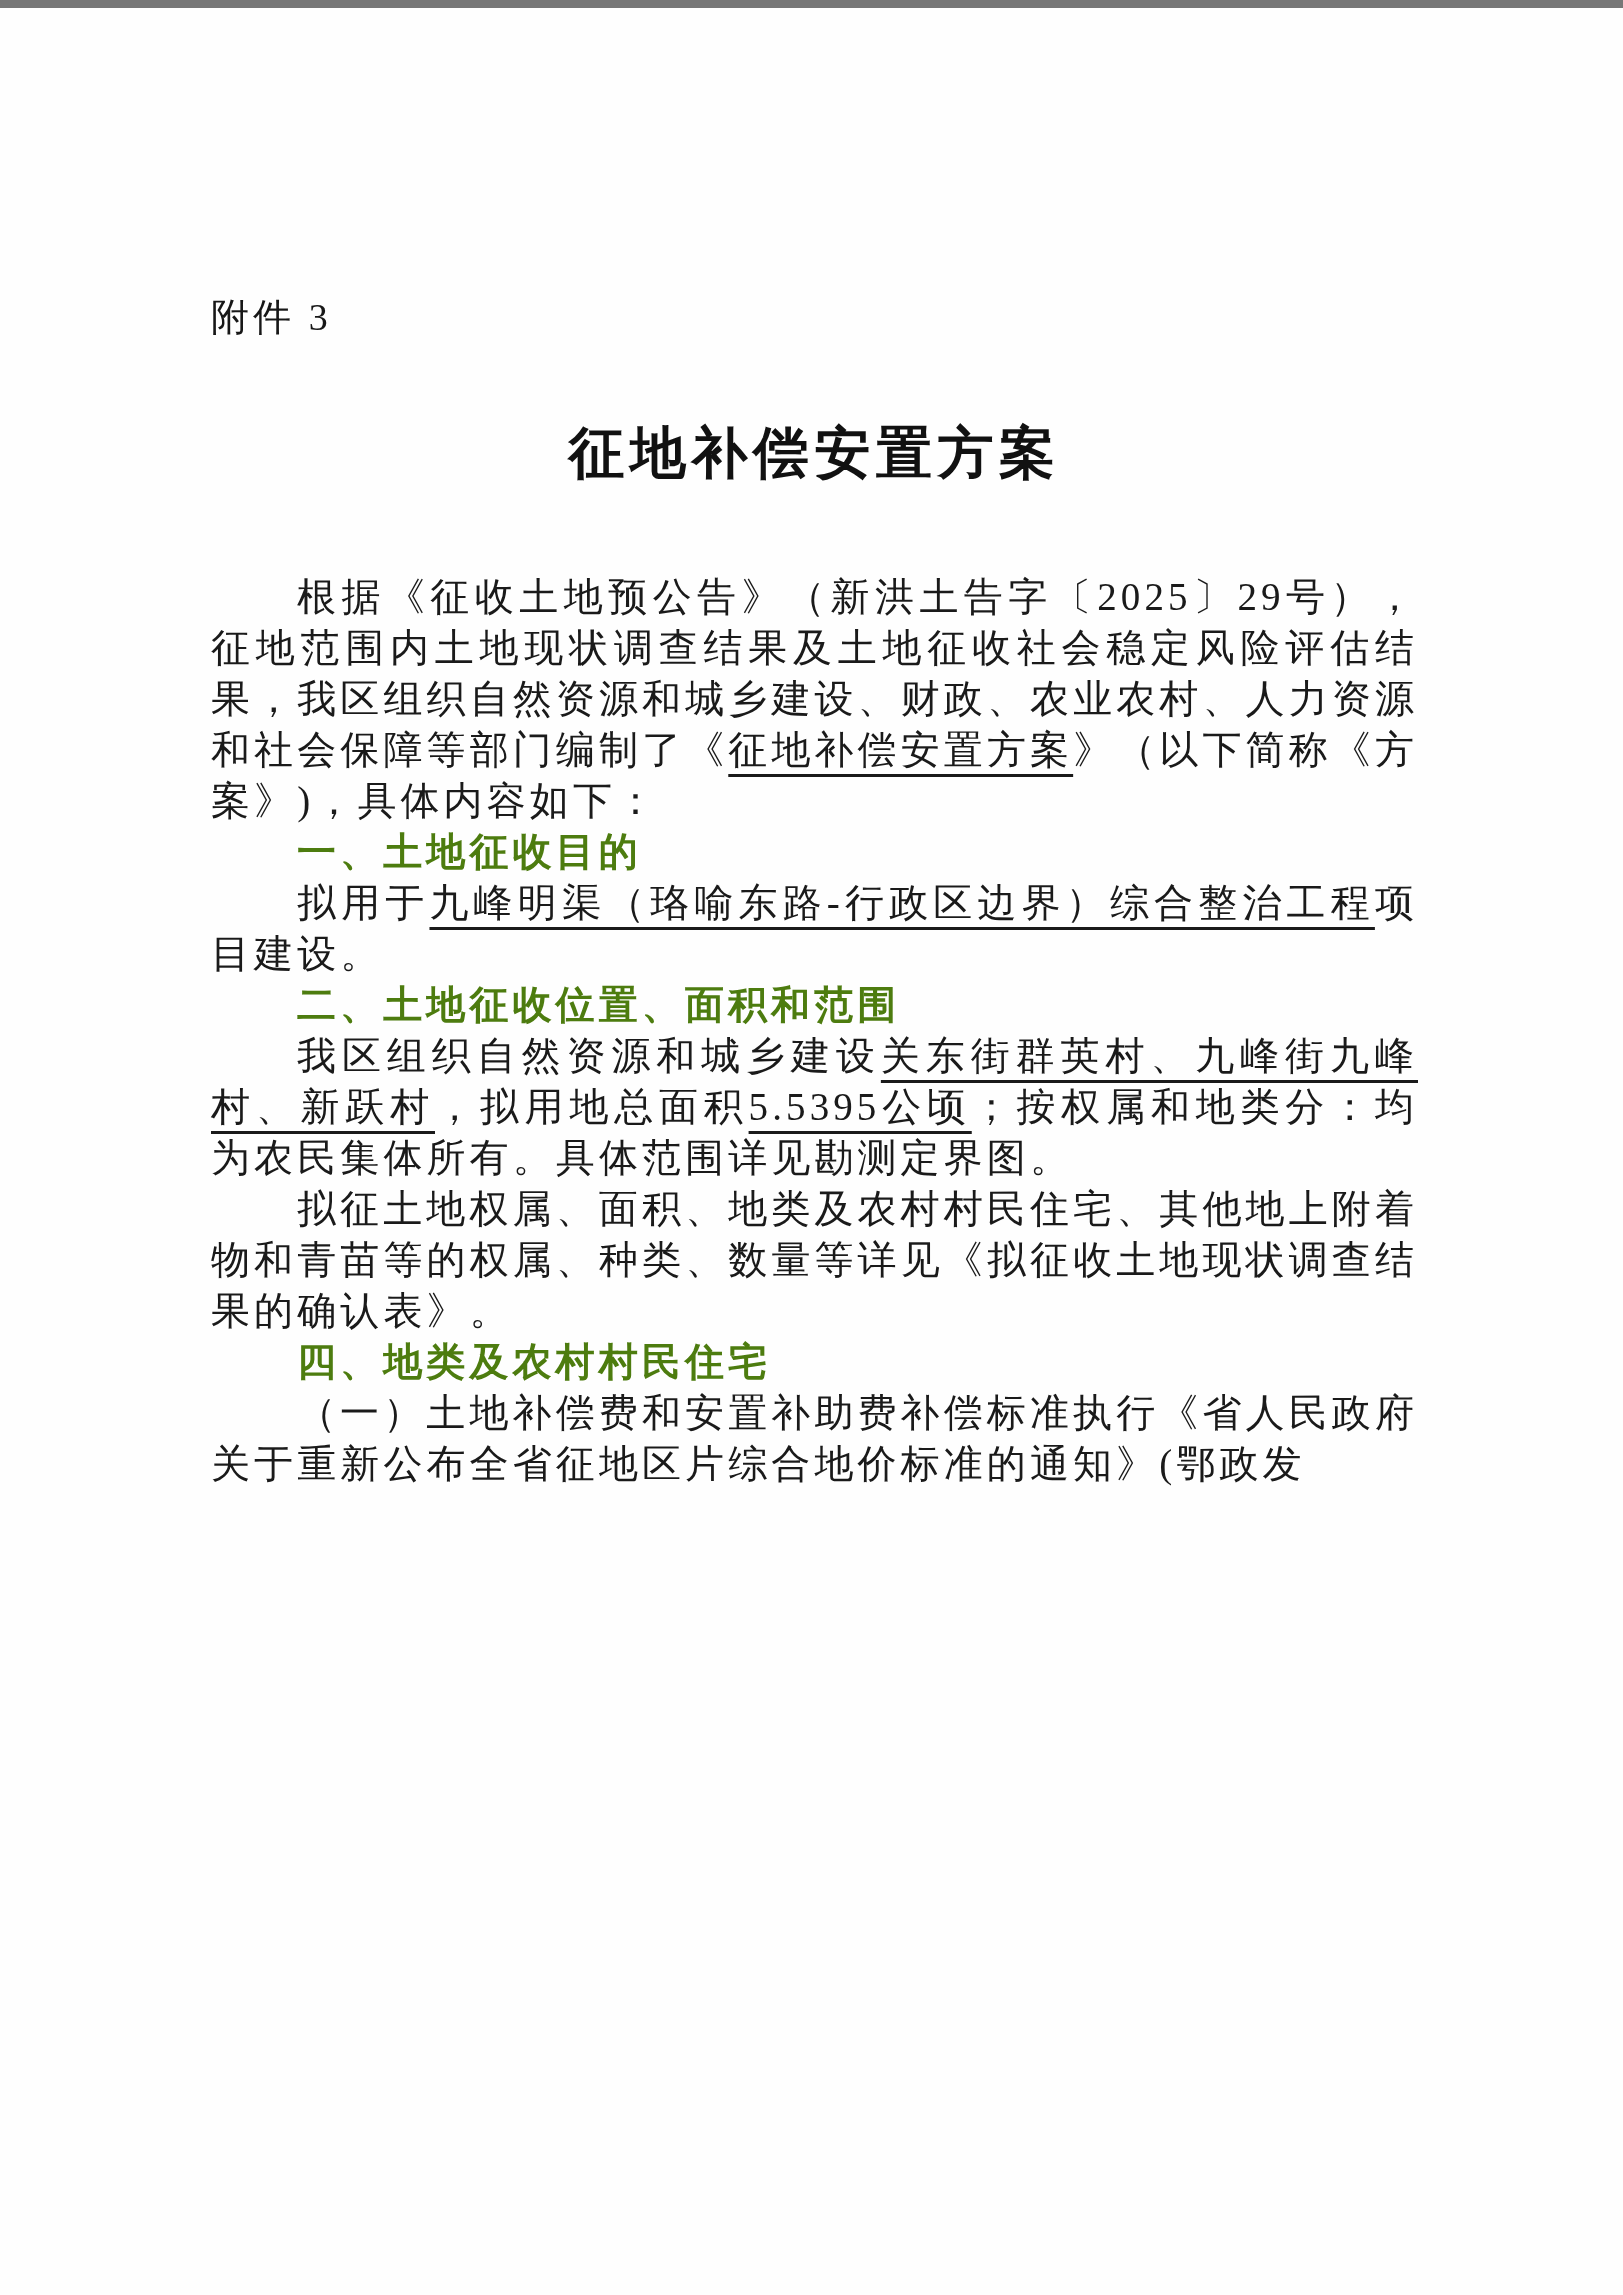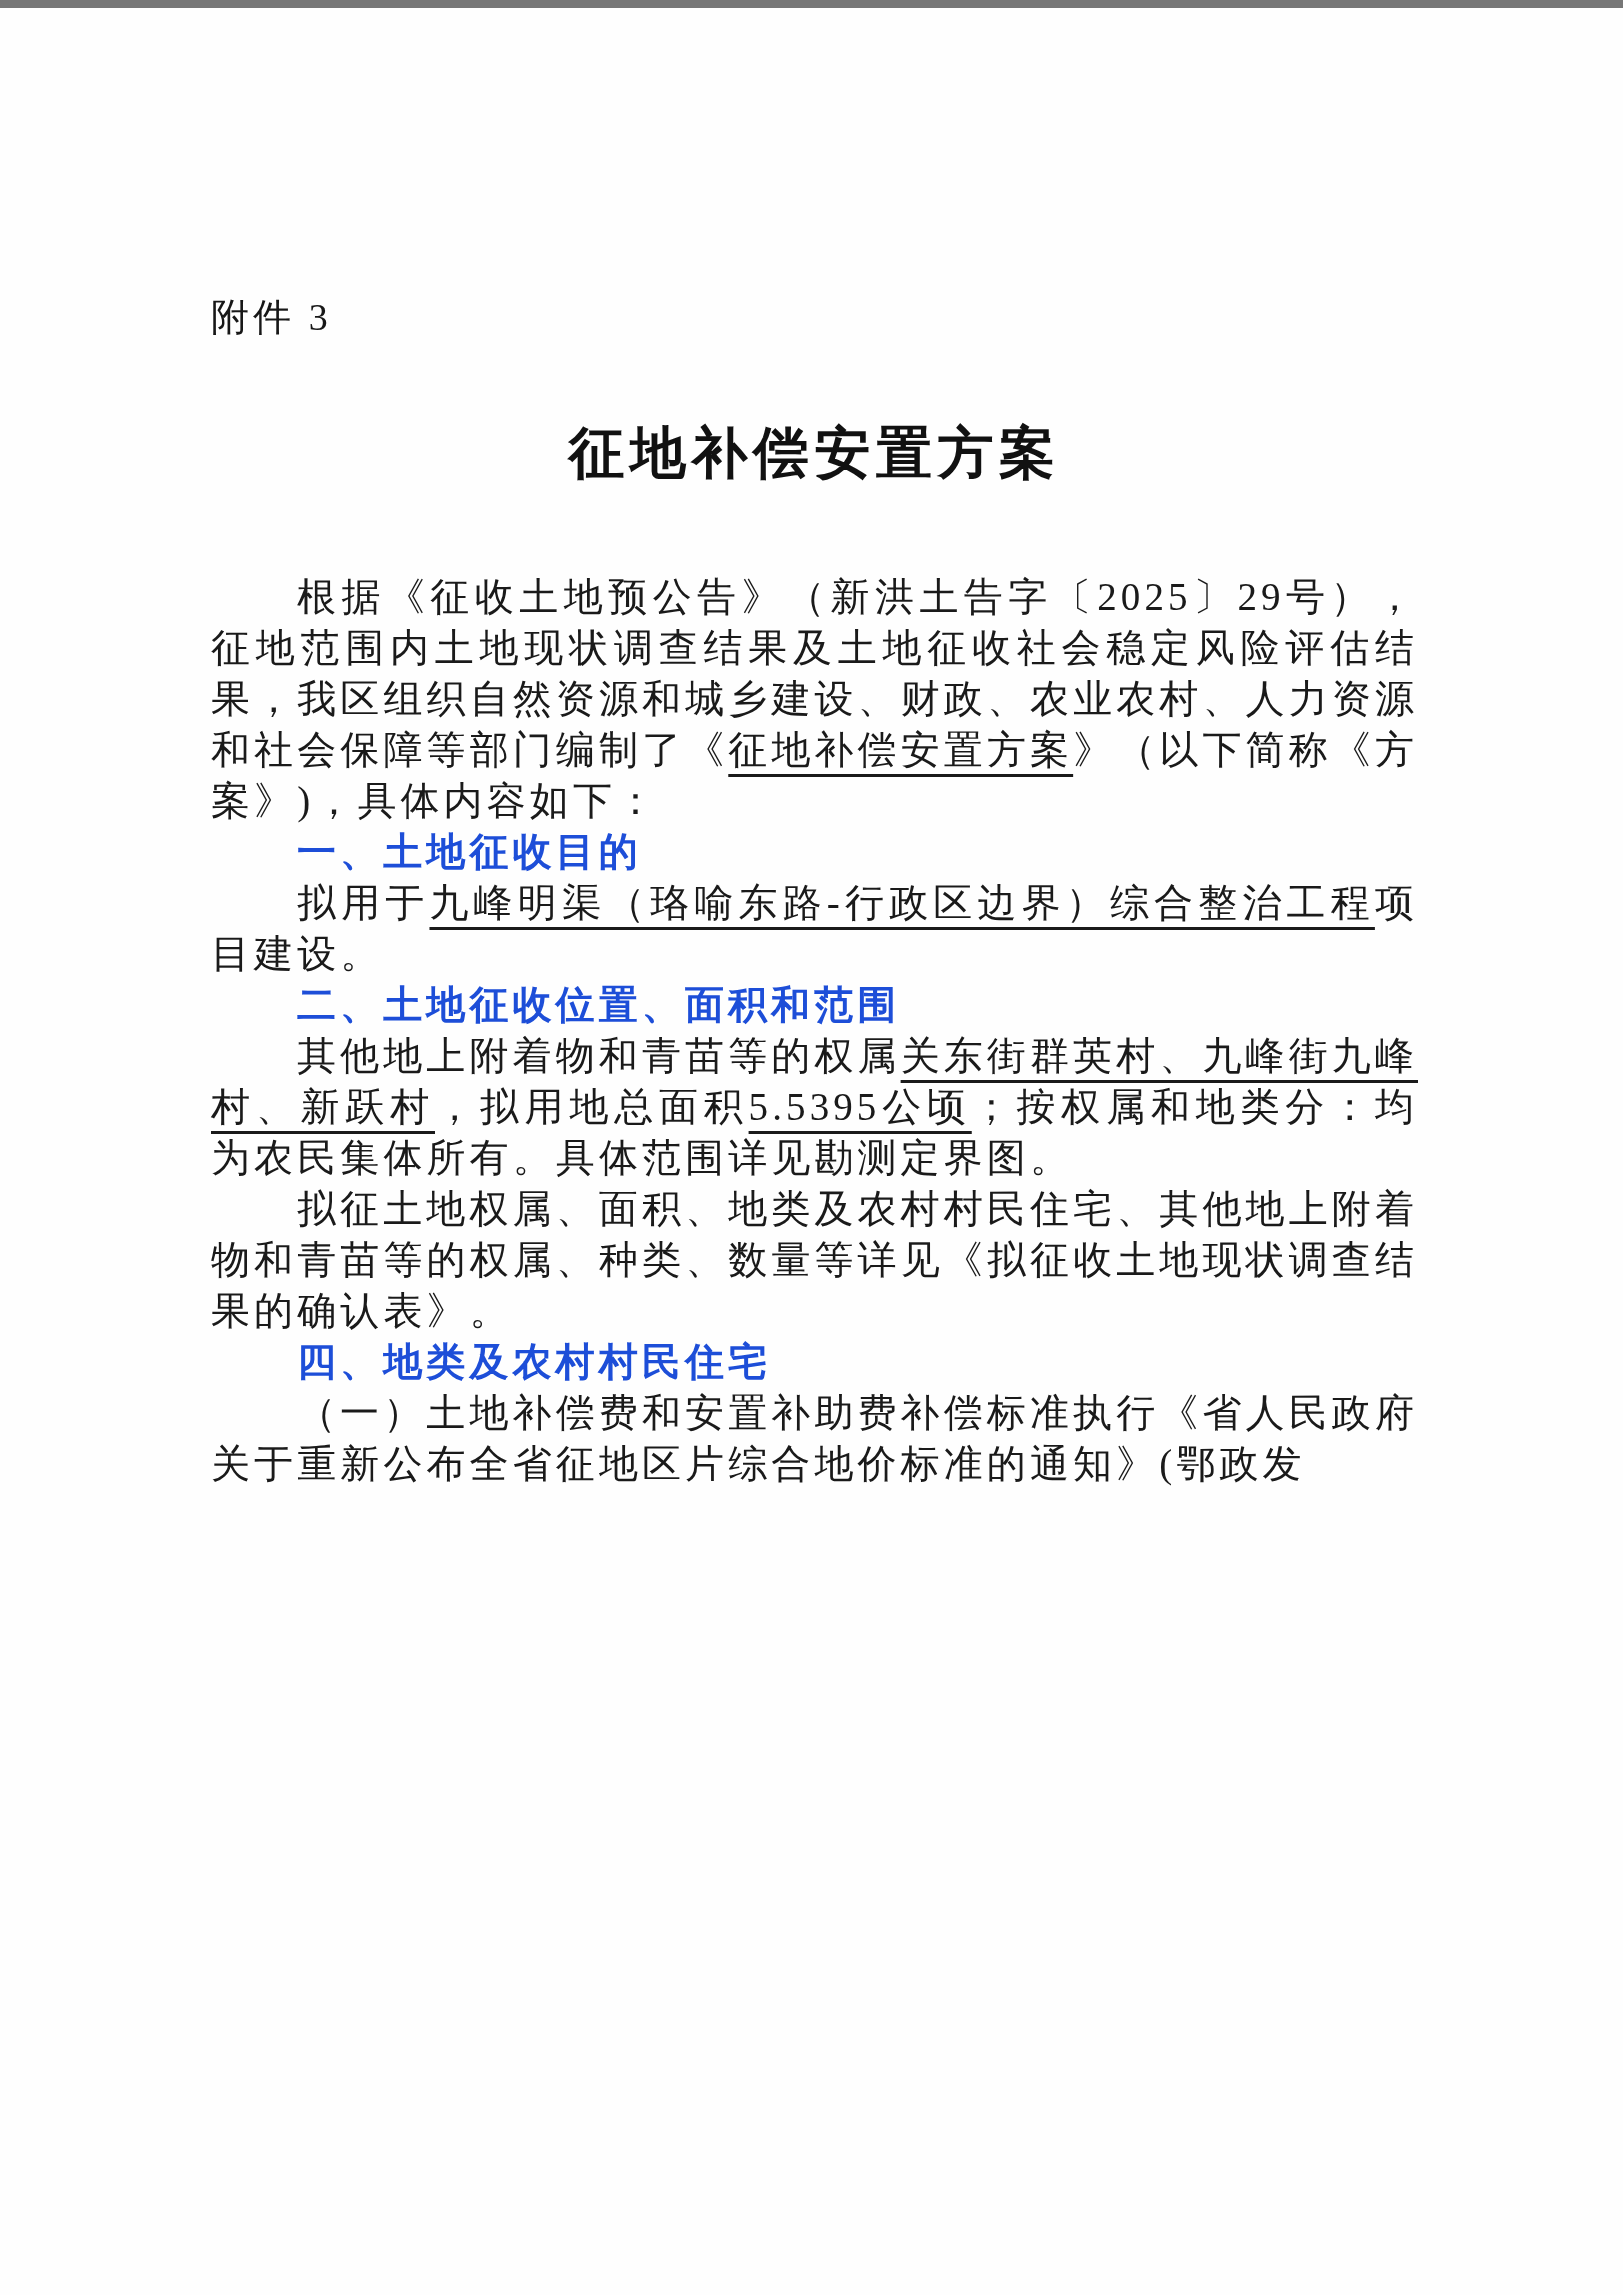--- a/index.html
+++ b/index.html
@@ -48,21 +48,21 @@
   .doc-body p.paragraph,
   .doc-body h2.heading {
     margin: 0;
     text-indent: 86px;
   }
   .doc-body h2.heading {
     font-size: 39px;
     font-weight: 700;
     letter-spacing: 4.1px;
     font-family: "Liberation Sans", "DejaVu Sans", sans-serif;
-    color: #1d4ed8;
+    color: #4d7c0f;
     text-align: left;
   }
   .seg-u {
     text-decoration: underline;
     text-decoration-thickness: 3.4px;
     text-underline-offset: 11px;
   }
 </style>
 </head>
 <body>
@@ -70,19 +70,19 @@
 <div class="page">
   <div class="attachment">附件 3</div>
 
   <h1 class="doc-title">征地补偿安置方案</h1>
 
   <div class="doc-body" id="doc-body">
       <p class="paragraph"><span>根据《征收土地预公告》（新洪土告字〔2025〕29号），征地范围内土地现状调查结果及土地征收社会稳定风险评估结果，我区组织自然资源和城乡建设、财政、农业农村、人力资源和社会保障等部门编制了《</span><span class="seg-u">征地补偿安置方案</span><span>》（以下简称《方案》)，具体内容如下：</span></p>
       <h2 class="heading"><span>一、土地征收目的</span></h2>
       <p class="paragraph"><span>拟用于</span><span class="seg-u">九峰明渠（珞喻东路-行政区边界）综合整治工程</span><span>项目建设。</span></p>
       <h2 class="heading"><span>二、土地征收位置、面积和范围</span></h2>
-      <p class="paragraph"><span>其他地上附着物和青苗等的权属</span><span class="seg-u">关东街群英村、九峰街九峰村、新跃村</span><span>，拟用地总面积</span><span class="seg-u">5.5395公顷</span><span>；按权属和地类分：均为农民集体所有。具体范围详见勘测定界图。</span></p>
+      <p class="paragraph"><span>我区组织自然资源和城乡建设</span><span class="seg-u">关东街群英村、九峰街九峰村、新跃村</span><span>，拟用地总面积</span><span class="seg-u">5.5395公顷</span><span>；按权属和地类分：均为农民集体所有。具体范围详见勘测定界图。</span></p>
       <p class="paragraph"><span>拟征土地权属、面积、地类及农村村民住宅、其他地上附着物和青苗等的权属、种类、数量等详见《拟征收土地现状调查结果的确认表》。</span></p>
       <h2 class="heading"><span>四、地类及农村村民住宅</span></h2>
       <p class="paragraph"><span>（一）土地补偿费和安置补助费补偿标准执行《省人民政府关于重新公布全省征地区片综合地价标准的通知》(鄂政发</span></p>
     </div>
 </div>
 
 
 </body></html>

